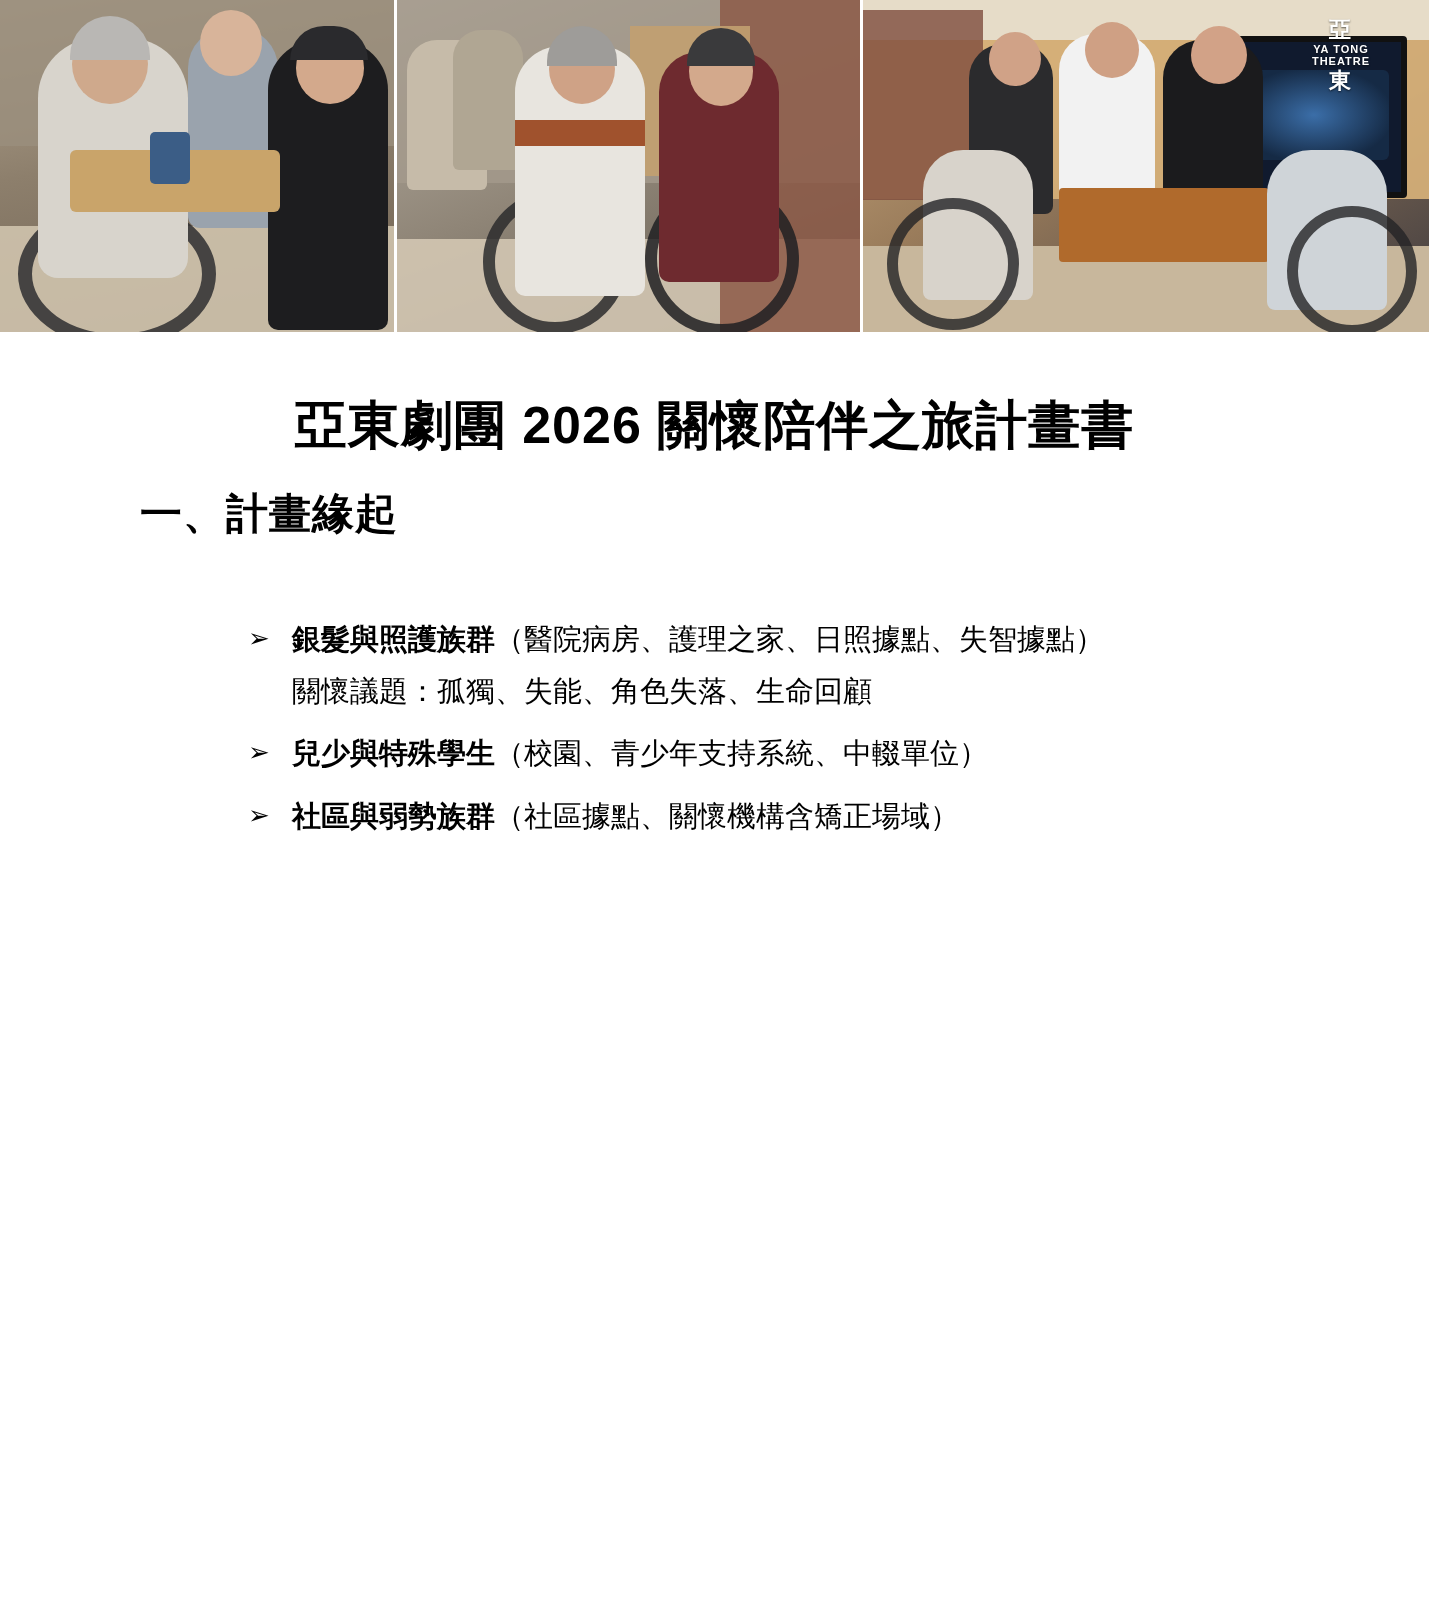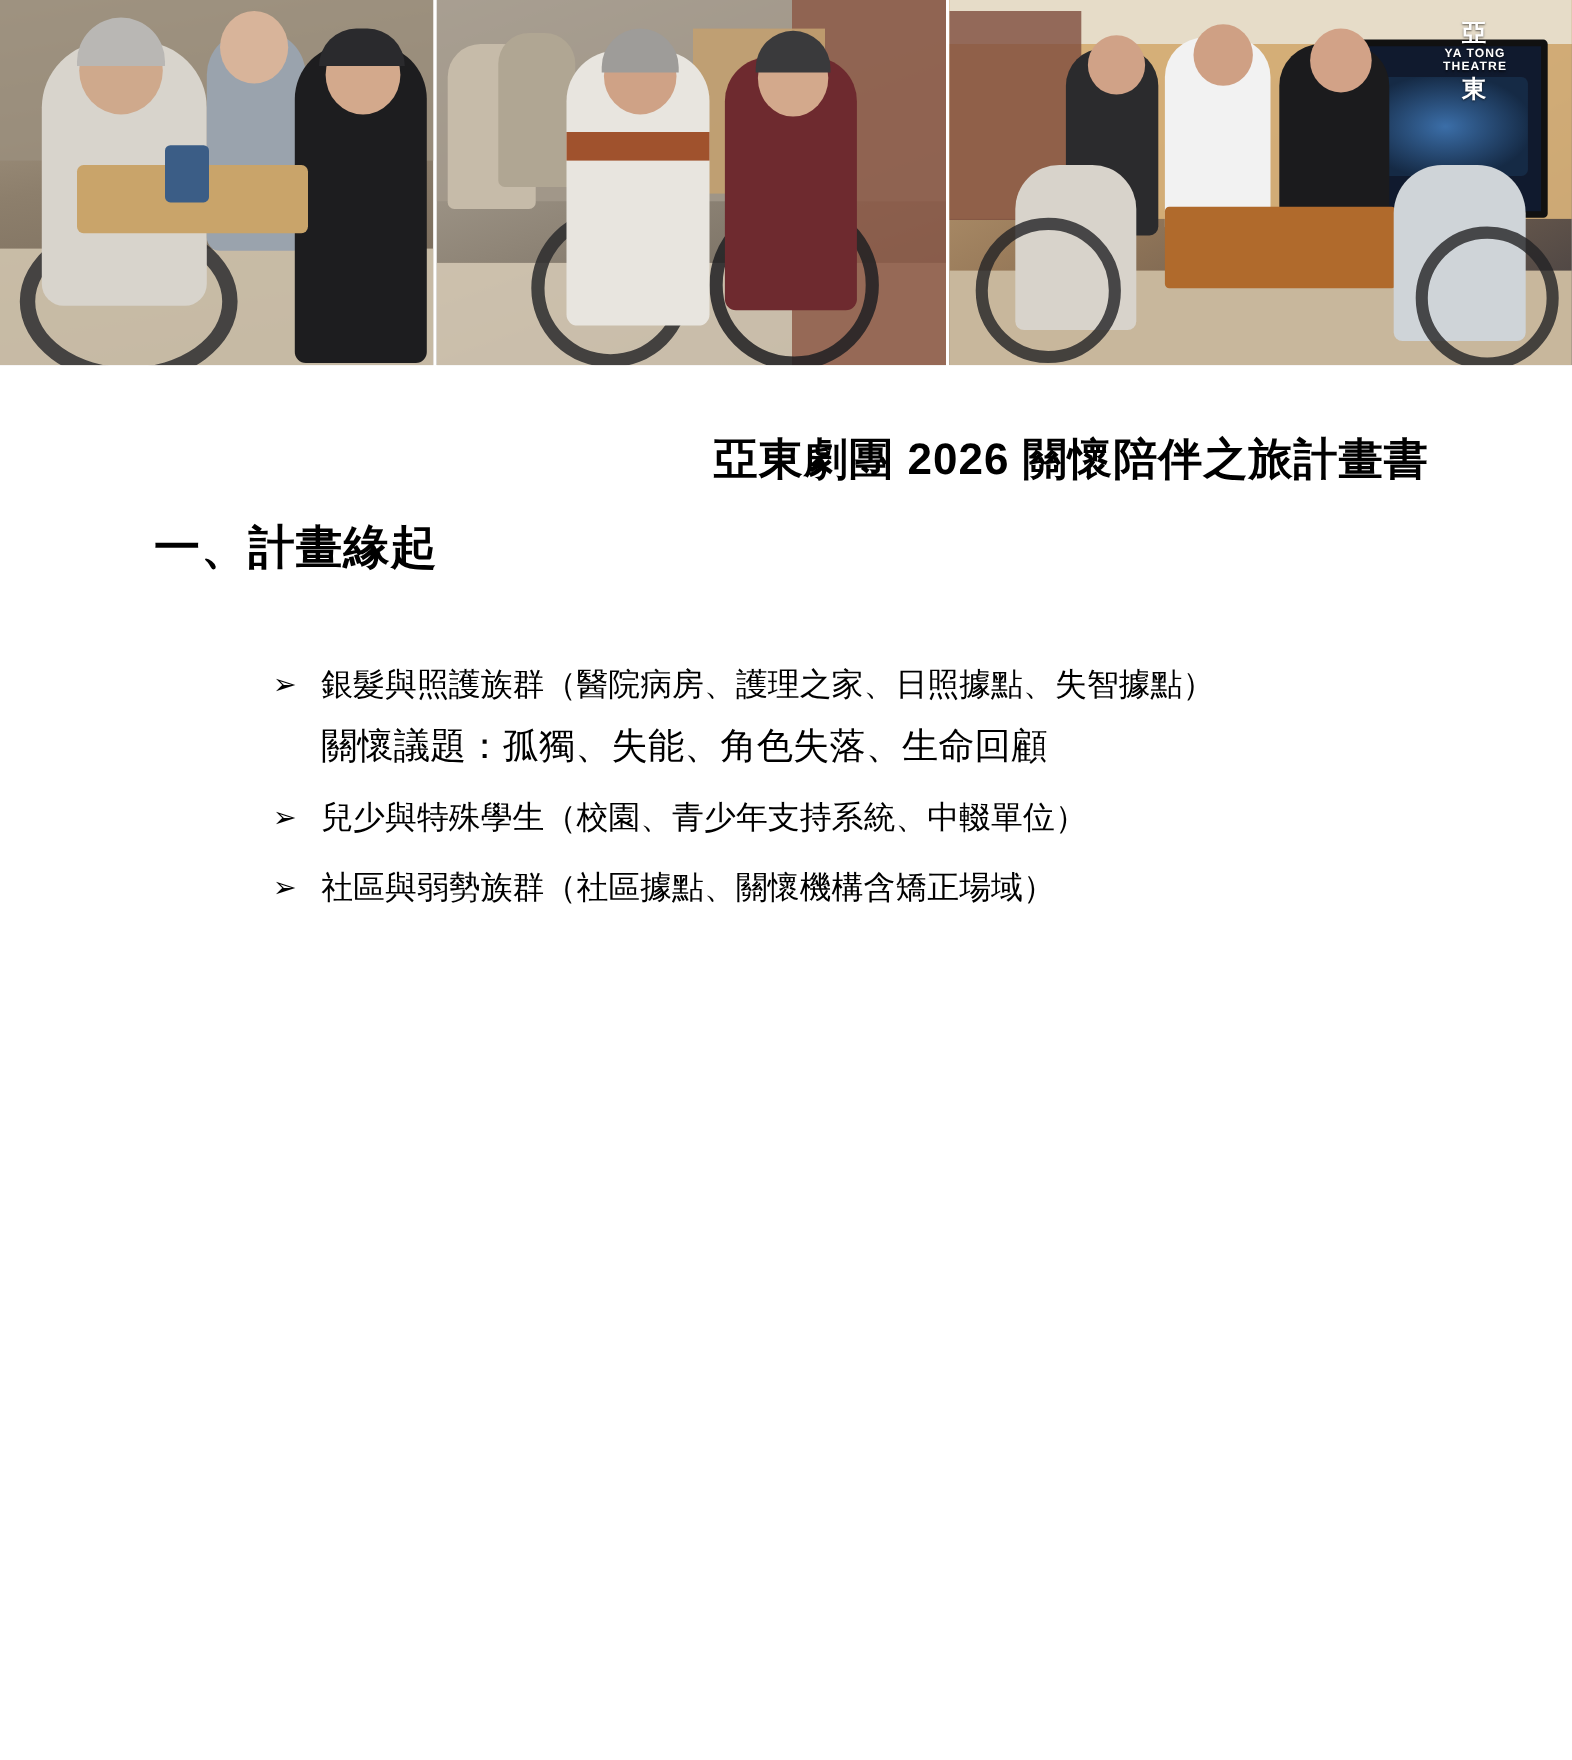--- a/index.html
+++ b/index.html
@@ -109,22 +109,22 @@
     letter-spacing: 2px;
     font-weight: 700;
   }
 
   
   .doc {
     padding: 0 130px 60px 130px;
     box-sizing: border-box;
   }
   .doc-title {
-    text-align: right;
-    font-size: 40px;
+    text-align: center;
+    font-size: 52px;
     font-weight: 700;
     letter-spacing: 1px;
     margin: 60px 0 0 0;
     line-height: 1.3;
   }
   .doc-subtitle {
     text-align: center;
     font-size: 52px;
     font-weight: 700;
     letter-spacing: 2px;
@@ -157,24 +157,24 @@
     line-height: 1.6;
     margin-top: 16px;
   }
   .bullet-mark {
     width: 44px;
     flex: 0 0 44px;
     font-size: 26px;
     line-height: 1.75;
   }
   .bullet-text { flex: 1; }
-  .bullet-text .lead { font-weight: 400; }
+  .bullet-text .lead { font-weight: 700; }
   .bullet-sub {
     margin: 6px 0 0 44px;
-    font-size: 33px;
+    font-size: 29px;
     line-height: 1.6;
   }
 </style>
 </head>
 <body>
 
 <div class="banner">
 
   <div class="photo photo-1">
     <div class="p1-wall"></div>

